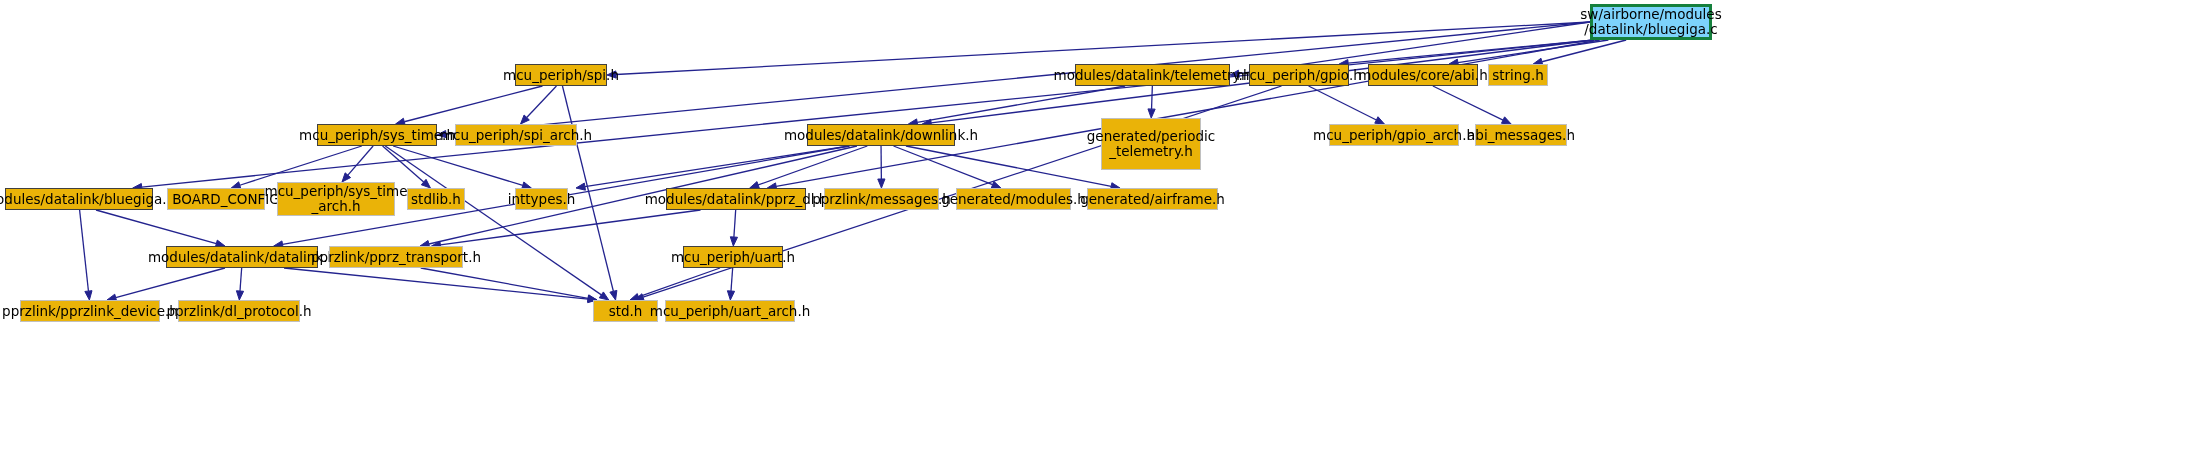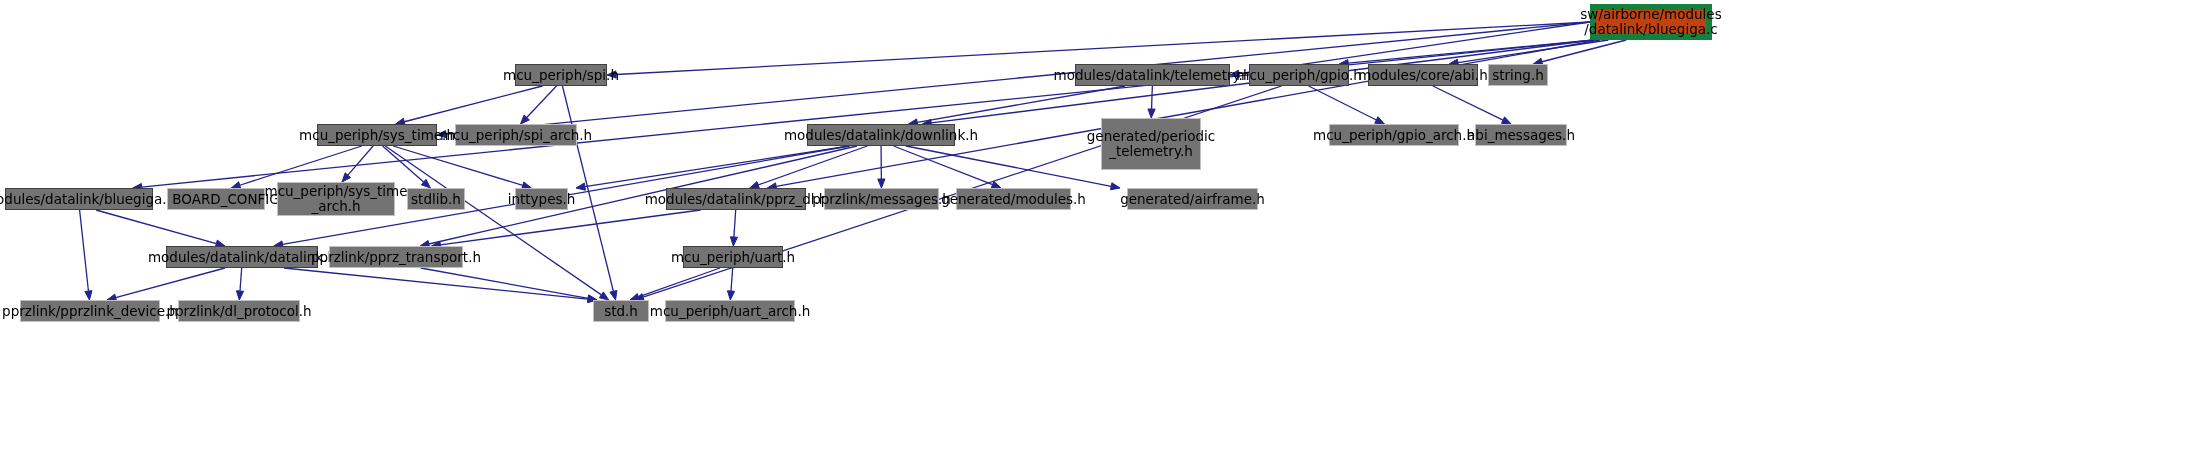--- a/index.html
+++ b/index.html
@@ -1,23 +1,23 @@
 <!DOCTYPE html>
 <html><head>
 <meta charset="utf-8">
 <style>
   html,body{margin:0;padding:0;background:#ffffff;}
   #canvas{position:relative;width:2188px;height:455px;background:#ffffff;
           font-family:"DejaVu Sans","Liberation Sans",sans-serif;overflow:hidden;}
   .node{position:absolute;box-sizing:border-box;display:flex;align-items:center;
-        justify-content:center;text-align:center;background:#737373;
+        justify-content:center;text-align:center;background:#eab308;
         border:1px solid #c0c0c0;color:#000000;font-size:13.5px;line-height:15px;
         white-space:pre;letter-spacing:0px;}
   .node.solid{border:1px solid #404040;}
-  .node.root{background:#c2410c;border:6px solid #15803d;}
+  .node.root{background:#7dd3fc;border:3px solid #15803d;}
   svg.edges{position:absolute;left:0;top:0;width:2188px;height:455px;
             pointer-events:none;overflow:visible;}
   svg.edges path,svg.edges line{stroke:#23238e;stroke-width:1.3px;fill:none;}
   svg.edges polygon{fill:#23238e;stroke:#23238e;stroke-width:1px;}
 </style>
 </head>
 <body>
 
 <div id="canvas">
   <svg class="edges" id="edges-svg">
@@ -117,22 +117,22 @@
       <div class="node light" style="left: 1475px; top: 124px; width: 92px; height: 22px;">abi_messages.h</div>
       <div class="node solid" style="left: 5px; top: 188px; width: 148px; height: 22px;">modules/datalink/bluegiga.h</div>
       <div class="node light" style="left: 167px; top: 188px; width: 98px; height: 22px; padding-left: 20px;">BOARD_CONFIG</div>
       <div class="node light" style="left: 277px; top: 182px; width: 118px; height: 34px;">mcu_periph/sys_time
 _arch.h</div>
       <div class="node light" style="left: 407px; top: 188px; width: 58px; height: 22px;">stdlib.h</div>
       <div class="node light" style="left: 515px; top: 188px; width: 53px; height: 22px;">inttypes.h</div>
       <div class="node solid" style="left: 666px; top: 188px; width: 140px; height: 22px;">modules/datalink/pprz_dl.h</div>
       <div class="node light" style="left: 824px; top: 188px; width: 115px; height: 22px;">pprzlink/messages.h</div>
       <div class="node light" style="left: 956px; top: 188px; width: 115px; height: 22px;">generated/modules.h</div>
-      <div class="node light" style="left: 1087px; top: 188px; width: 131px; height: 22px; margin-left: 40px;">generated/airframe.h</div>
+      <div class="node light" style="left: 1087px; top: 188px; width: 131px; height: 22px;">generated/airframe.h</div>
       <div class="node solid" style="left: 166px; top: 246px; width: 152px; height: 22px;">modules/datalink/datalink.h</div>
       <div class="node light" style="left: 329px; top: 246px; width: 134px; height: 22px;">pprzlink/pprz_transport.h</div>
       <div class="node solid" style="left: 683px; top: 246px; width: 100px; height: 22px; text-align: right;">mcu_periph/uart.h</div>
       <div class="node light" style="left: 20px; top: 300px; width: 140px; height: 22px;">pprzlink/pprzlink_device.h</div>
       <div class="node light" style="left: 178px; top: 300px; width: 122px; height: 22px;">pprzlink/dl_protocol.h</div>
-      <div class="node light" style="left: 593px; top: 300px; width: 56px; height: 22px;">std.h</div>
+      <div class="node light" style="left: 593px; top: 300px; width: 65px; height: 22px;">std.h</div>
       <div class="node light" style="left: 665px; top: 300px; width: 130px; height: 22px;">mcu_periph/uart_arch.h</div>
     </div>
 </div>
 
 </body></html>

